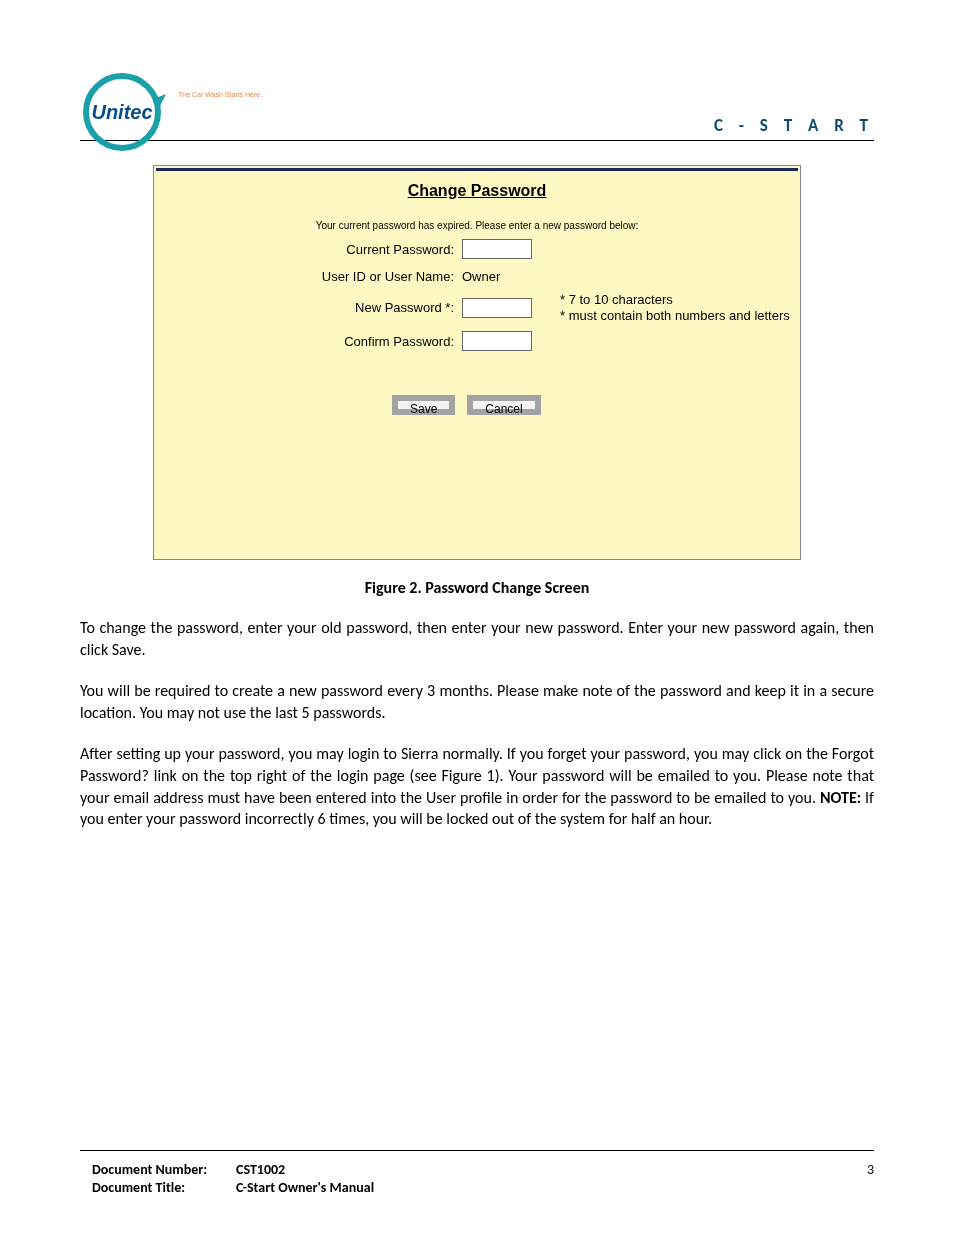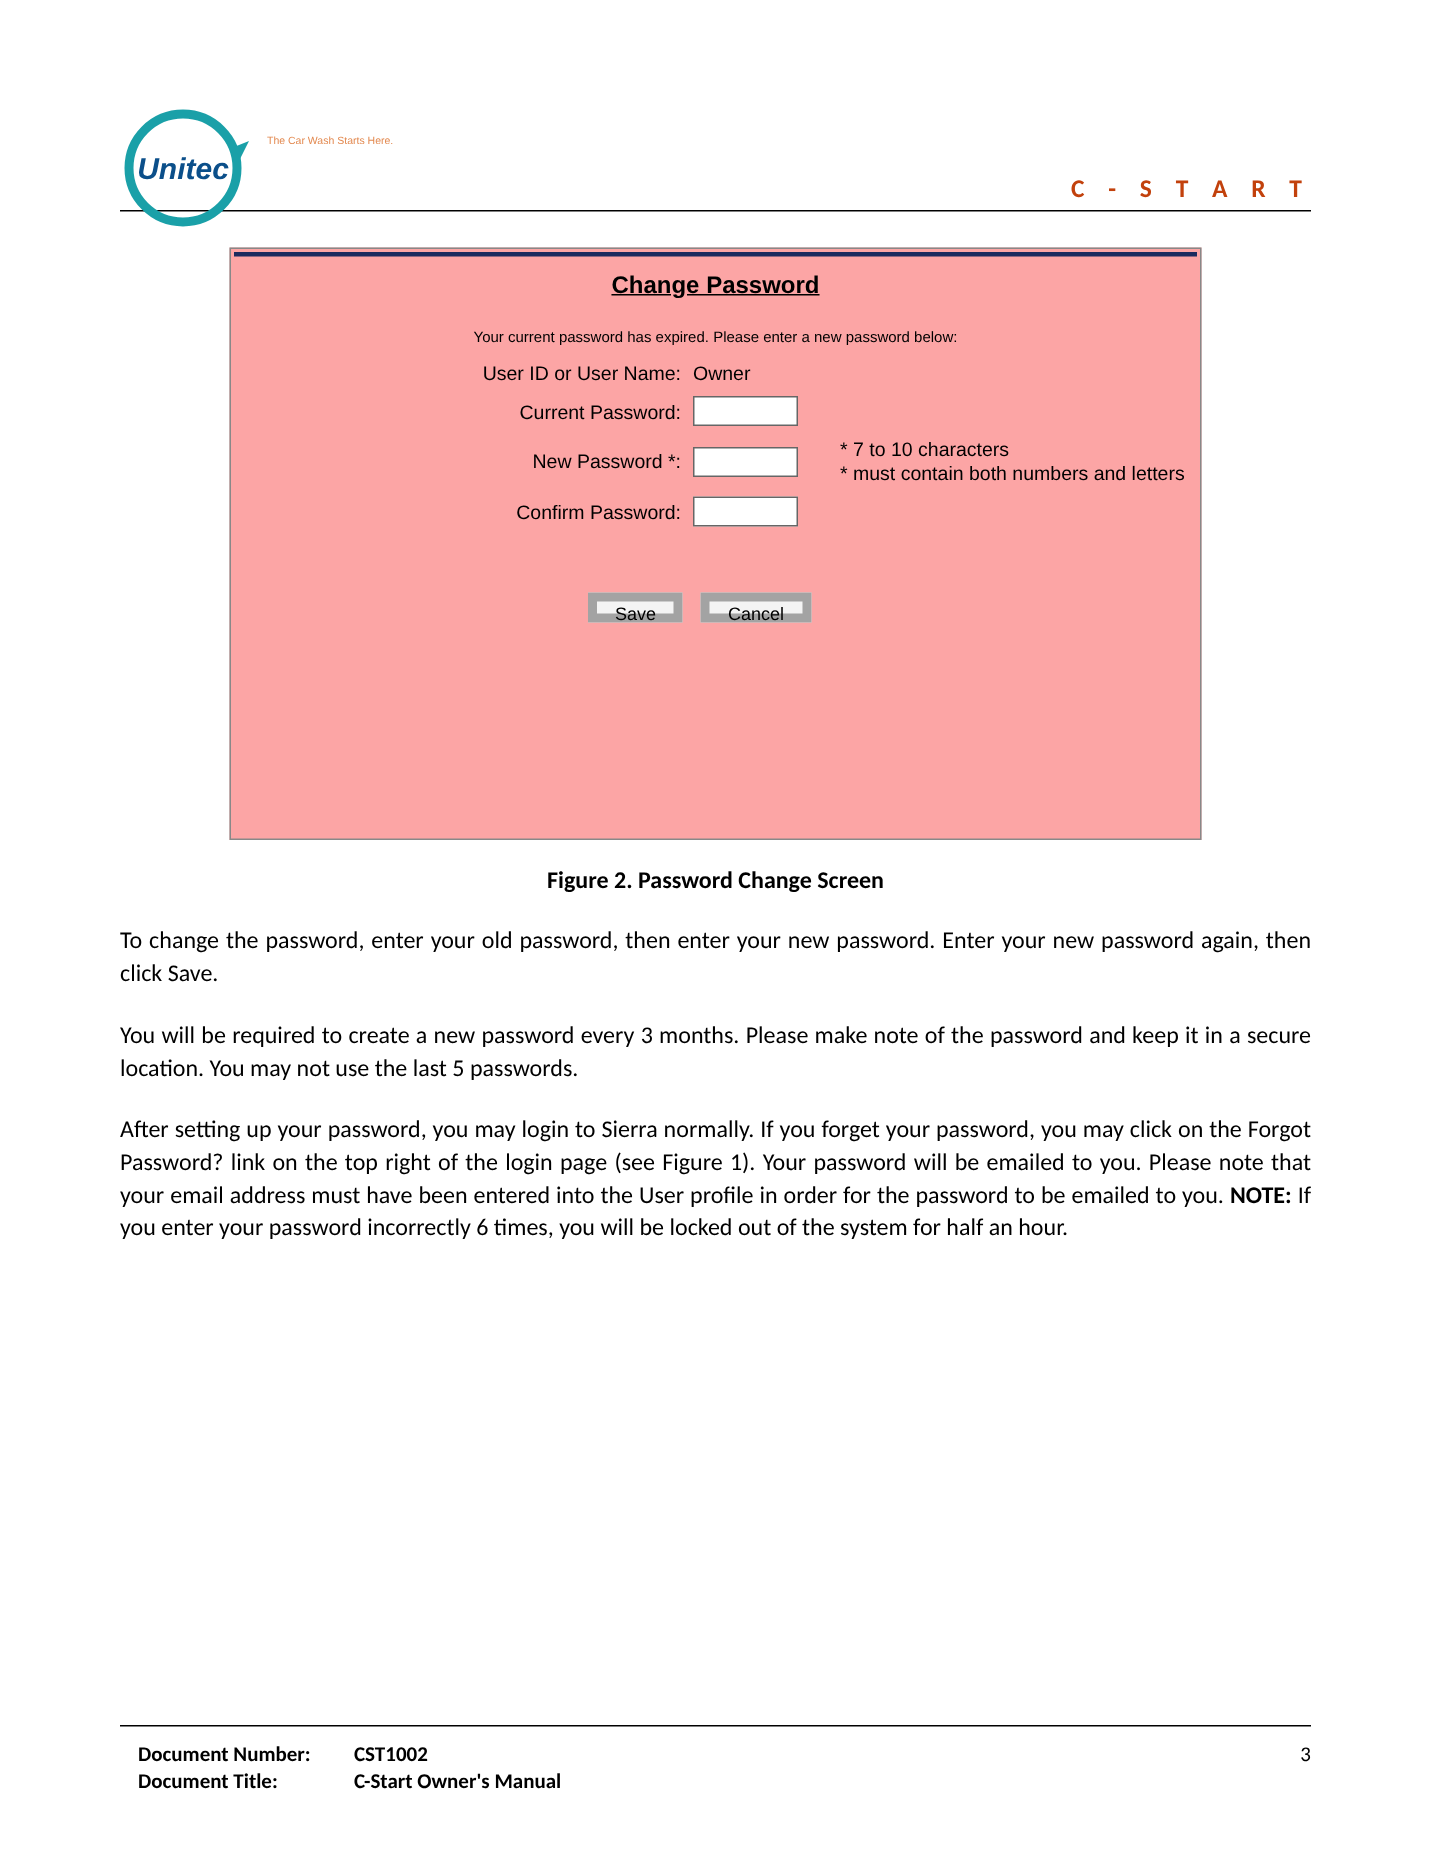--- a/index.html
+++ b/index.html
@@ -27,37 +27,37 @@
     left: 2px;
     top: 14px;
   }
   .brand-title {
     position: absolute;
     right: 0;
     bottom: 4px;
     font-weight: bold;
     letter-spacing: 6px;
     font-size: 17px;
-    color: #c2410c;
+    color: #0c4a6e;
   }
   .tagline {
     position: absolute;
     left: 98px;
     top: 33px;
     font-size: 7px;
     color: #e38a51;
     font-family: Arial, sans-serif;
   }
   .screenshot-box {
     margin: 24px auto 0 auto;
     width: 648px;
     height: 395px;
     border: 1px solid #888;
     box-sizing: border-box;
-    background: #fca5a5;
+    background: #fef9c3;
     position: relative;
     font-family: Arial, sans-serif;
   }
   .screenshot-inner-top {
     position: absolute;
     top: 2px; left: 2px; right: 2px;
     height: 4px;
     border-top: 3px solid #1b2a5e;
   }
   .screenshot-title {
@@ -166,28 +166,28 @@
     </div>
     <div class="tagline">The Car Wash Starts Here.</div>
     <div class="brand-title">C - S T A R T</div>
   </div>
 
   <div class="screenshot-box">
     <div class="screenshot-inner-top"></div>
     <div class="screenshot-title">Change Password</div>
     <div class="exp-msg">Your current password has expired. Please enter a new password below:</div>
 
+    <div class="form-row">
+      <div class="form-label">Current Password:</div>
+      <input type="password" class="text-input" style="">
+    </div>
+
     <div class="form-row" style="margin-top:10px;">
       <div class="form-label">User ID or User Name:</div>
       <div>Owner</div>
-    </div>
-
-    <div class="form-row">
-      <div class="form-label">Current Password:</div>
-      <input type="password" class="text-input" style="">
     </div>
 
     <div class="form-row">
       <div class="form-label">New Password *:</div>
       <input type="password" class="text-input" style="">
       <div class="hint">
         <div>* 7 to 10 characters</div>
         <div>* must contain both numbers and letters</div>
       </div>
     </div>

